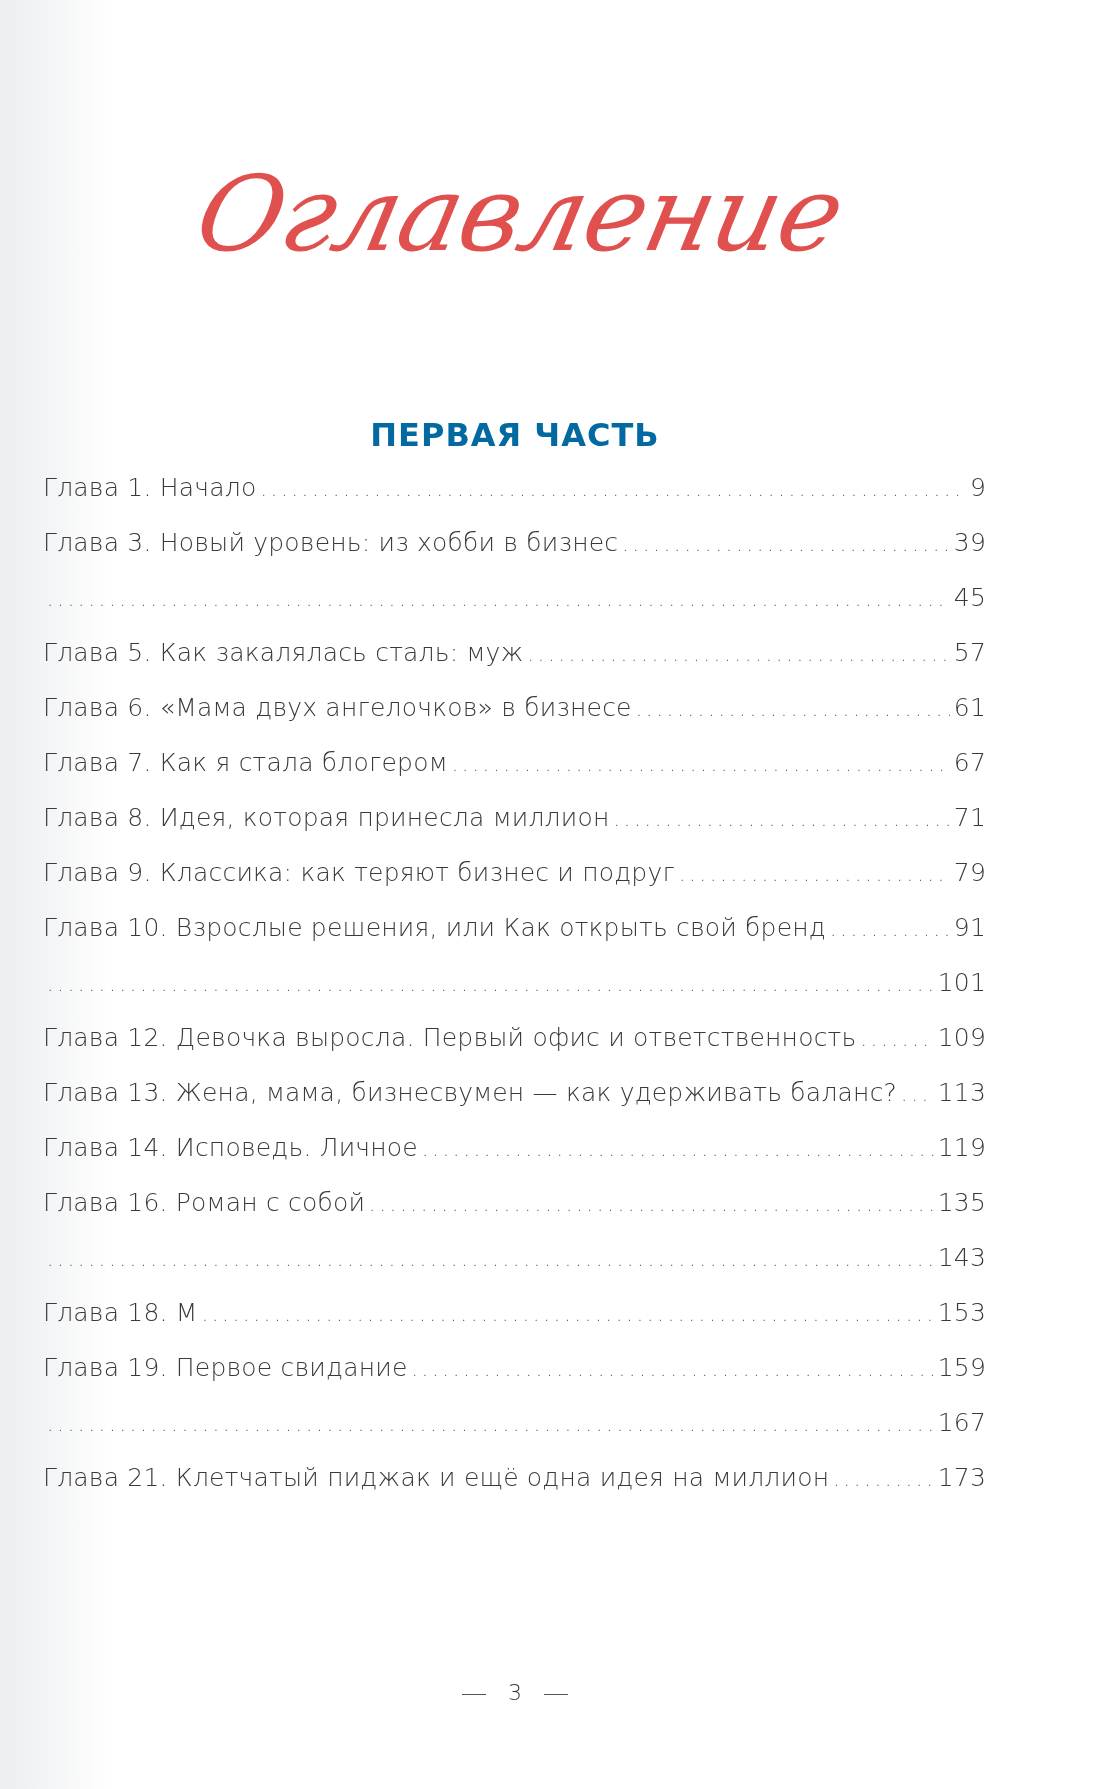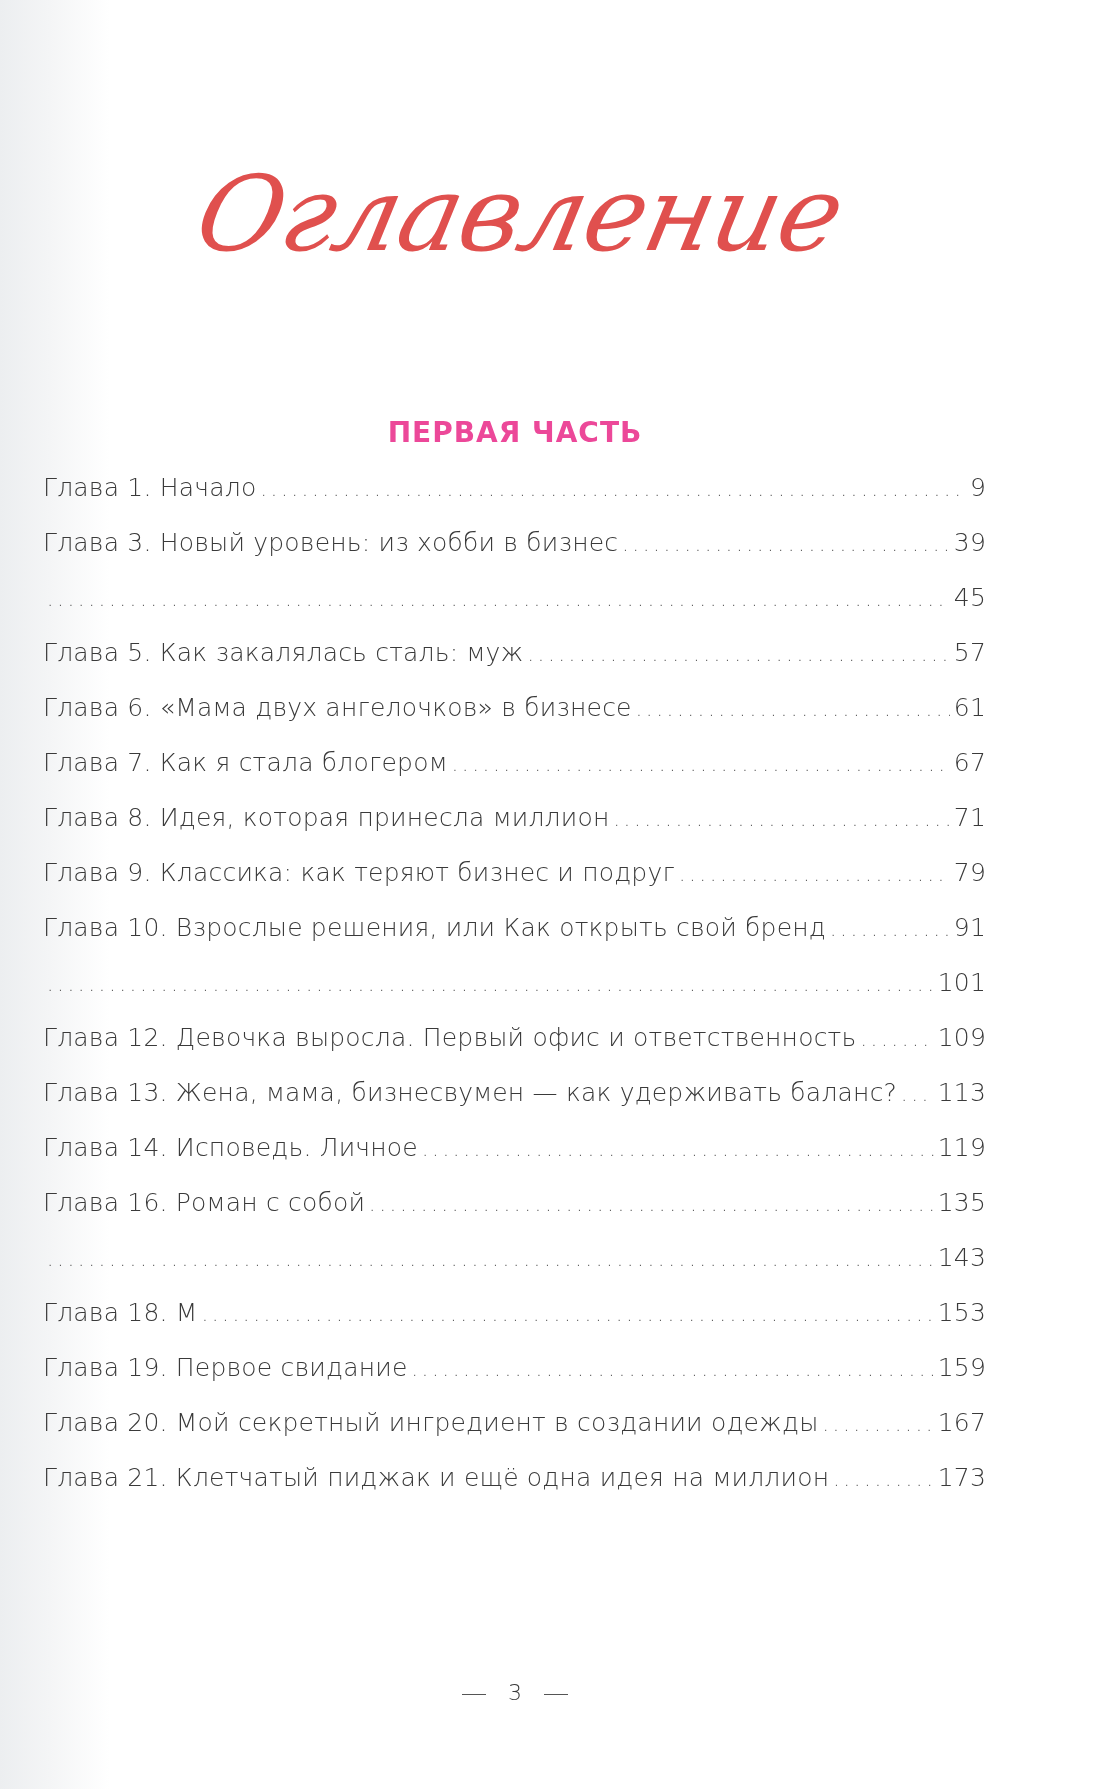--- a/index.html
+++ b/index.html
@@ -34,24 +34,24 @@
       transform: skewX(-12deg);
       font-weight: normal;
     }
     .part-heading {
       position: absolute;
       left: 0;
       width: 1030px;
       top: 416px;
       text-align: center;
       font-family: "DejaVu Sans", sans-serif;
-      font-size: 28px;
+      font-size: 32px;
       font-weight: 600;
       letter-spacing: 1px;
-      color: #ec4899;
+      color: #0369a1;
     }
     .toc {
       position: absolute;
       left: 43px;
       top: 473px;
       width: 943px;
       margin: 0;
       padding: 0;
       list-style: none;
     }
@@ -190,21 +190,20 @@
       <span class="toc-label">Глава 18. М</span>
       <span class="toc-leader"></span>
       <span class="toc-page">153</span>
     </li>
     <li class="toc-row">
       <span class="toc-label">Глава 19. Первое свидание</span>
       <span class="toc-leader"></span>
       <span class="toc-page">159</span>
     </li>
     <li class="toc-row">
-      <span class="toc-label">Глава 20. Мой секретный ингредиент в создании одежды</span>
       <span class="toc-leader"></span>
       <span class="toc-page">167</span>
     </li>
     <li class="toc-row">
       <span class="toc-label">Глава 21. Клетчатый пиджак и ещё одна идея на миллион</span>
       <span class="toc-leader"></span>
       <span class="toc-page">173</span>
     </li>
   </ul>
 

